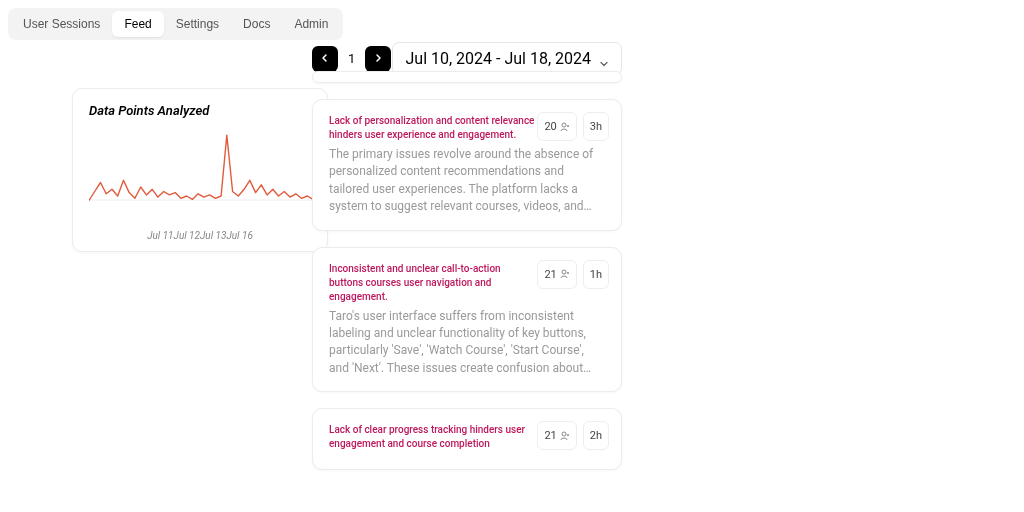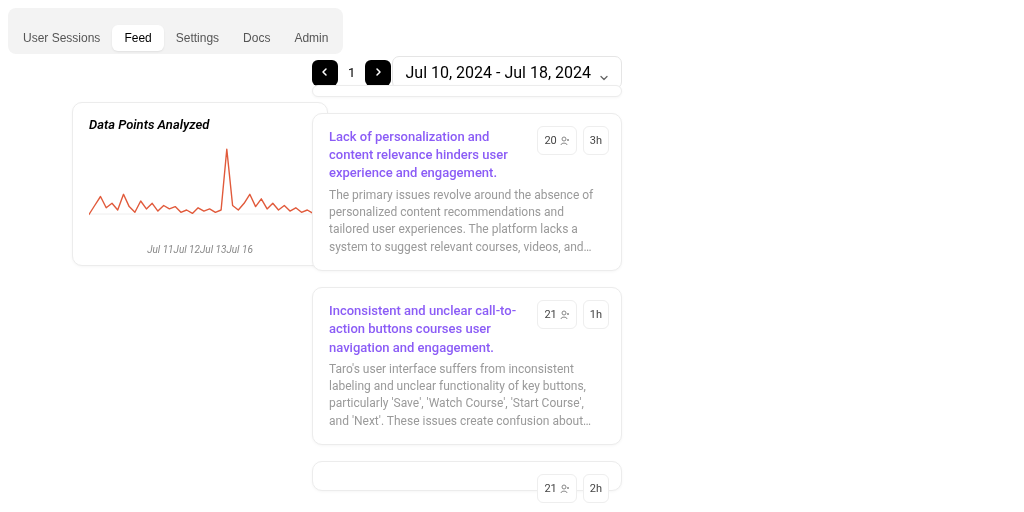--- a/index.html
+++ b/index.html
@@ -27,21 +27,20 @@
       color: #555;
       border-radius: 6px;
       cursor: pointer;
       border: none;
       background: transparent;
     }
     .tab.active {
       background: #fff;
       color: #000;
       box-shadow: 0 1px 2px rgba(0,0,0,0.08);
-      margin-top: 14px;
     }
     .layout {
       display: flex;
       padding: 0 8px;
       gap: 24px;
       align-items: flex-start;
     }
     .left-col {
       width: 280px;
       flex-shrink: 0;
@@ -134,24 +133,24 @@
     .feed-card {
       padding: 14px 16px;
       margin-bottom: 16px;
       position: relative;
     }
     .feed-card.partial-top {
       padding-top: 0;
       margin-top: -12px;
     }
     .feed-title {
-      font-size: 13px;
+      font-size: 10px;
       font-weight: 500;
       line-height: 1.4;
-      color: #8b5cf6;
+      color: #be185d;
       padding-right: 70px;
       margin-bottom: 4px;
     }
     .feed-body {
       font-size: 12px;
       color: #9a9a9a;
       line-height: 1.45;
       display: -webkit-box;
       -webkit-line-clamp: 4;
       -webkit-box-orient: vertical;
@@ -291,19 +290,20 @@
           <span class="user-icon">
             <svg width="10" height="10" viewBox="0 0 10 10">
                 <circle cx="4" cy="3" r="2" fill="none" stroke="#888" stroke-width="1"></circle>
                 <path d="M1 9 C1 6.5 7 6.5 7 9" fill="none" stroke="#888" stroke-width="1"></path>
                 <path d="M8 3 L8 5 M7 4 L9 4" stroke="#888" stroke-width="1"></path>
               </svg>
           </span>
         </span>
         <span class="badge">2h</span>
       </div>
+      <div class="feed-title">Lack of clear progress tracking hinders user engagement and course completion</div>
 
     </div>
   </div>
 </div>
 
 
 
 
 </body></html>

